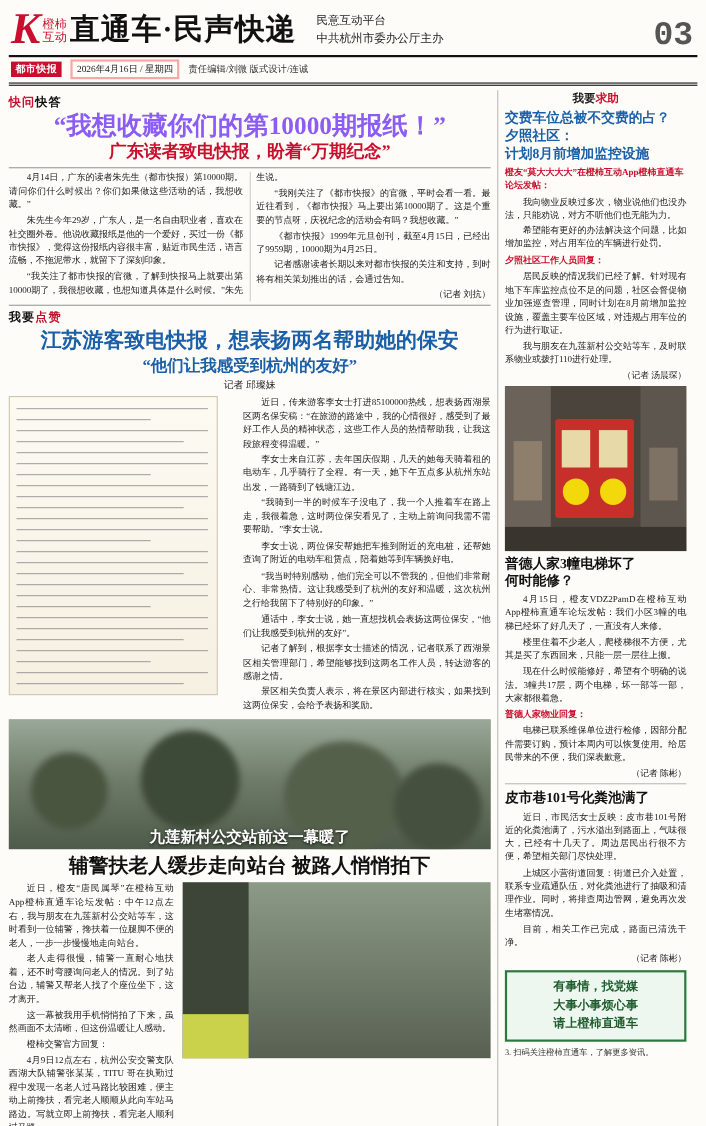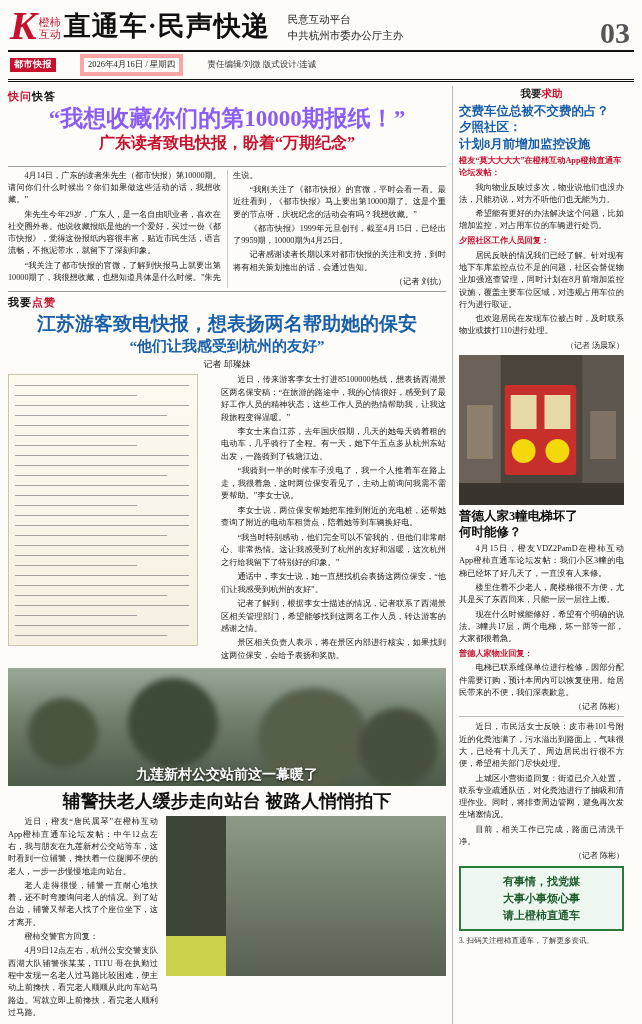--- a/index.html
+++ b/index.html
@@ -53,46 +53,46 @@
     color: #222;
     padding-top: 4px;
   }
   .mh-pageno {
     position: absolute;
     right: 12px;
     top: 16px;
     font-size: 30px;
     font-weight: bold;
     color: #555;
-    font-family: Liberation Serif, serif;
+    font-family: Liberation Mono, monospace;
   }
   .mh-rule {
     border-top: 2px solid #111;
     margin: 2px 8px 0 8px;
   }
   .infobar {
     display: flex;
     align-items: center;
     padding: 2px 10px 3px 10px;
     font-size: 9px;
     color: #222;
-    gap: 24px;
+    gap: 8px;
   }
   .infobar .logo-box {
     background: #c8102e;
     color: #fff;
     font-size: 9px;
     font-weight: bold;
     padding: 2px 4px;
     line-height: 1.05;
     text-align: center;
     letter-spacing: 0.5px;
   }
   .infobar .date {
-    border: 4px solid #fca5a5;
+    border: 2px solid #fca5a5;
     padding: 1px 4px;
     font-size: 8.5px;
   }
   .infobar .credits { font-size: 8.5px; color: #333; }
   .rule-thick { border-top: 3px double #111; margin: 0 8px; }
 
   
   .body-wrap {
     display: flex;
     padding: 4px 8px 0 8px;
@@ -121,21 +121,21 @@
     letter-spacing: 0px;
     line-height: 1.15;
     margin: 2px 0 1px 0;
   }
   h2.sub {
     text-align: center;
     font-size: 16px;
     font-weight: bold;
     color: #c8102e;
     line-height: 1.2;
-    margin: 0 0 13px 0;
+    margin: 0 0 3px 0;
   }
   .hairline { border-top: 1px solid #999; margin: 3px 0; }
 
   .cols2 {
     column-count: 2;
     column-gap: 12px;
     column-rule: 1px solid #ccc;
     font-size: 8.2px;
     line-height: 1.5;
     text-align: justify;
@@ -355,20 +355,21 @@
         <div class="blob" style="left:350px;top:40px;width:80px;height:80px;background:#46503e;"></div>
         <div class="band-caption">九莲新村公交站前这一幕暖了</div>
       </div>
 
       <h1 class="lead3">辅警扶老人缓步走向站台  被路人悄悄拍下</h1>
 
       <div class="lower-wrap">
         <div class="lower-text">
           <p>近日，橙友“唐民属琴”在橙柿互动App橙柿直通车论坛发帖：中午12点左右，我与朋友在九莲新村公交站等车，这时看到一位辅警，搀扶着一位腿脚不便的老人，一步一步慢慢地走向站台。</p>
           <p>老人走得很慢，辅警一直耐心地扶着，还不时弯腰询问老人的情况。到了站台边，辅警又帮老人找了个座位坐下，这才离开。</p>
+          <p>这一幕被我用手机悄悄拍了下来，虽然画面不太清晰，但这份温暖让人感动。</p>
           <p>橙柿交警官方回复：</p>
           <p>4月9日12点左右，杭州公安交警支队西湖大队辅警张某某，TITU 哥在执勤过程中发现一名老人过马路比较困难，便主动上前搀扶，看完老人顺顺从此向车站马路边。写就立即上前搀扶，看完老人顺利过马路。</p>
 
         </div>
         <div class="lower-photo">
           <div class="blob" style="left:10px;top:20px;width:60px;height:120px;background:#3c4538;"></div>
           <div class="blob" style="left:90px;top:30px;width:60px;height:110px;background:#c9d24a;"></div>
 
         </div>
       </div>
@@ -384,21 +385,21 @@
 夕照社区：
 计划8月前增加监控设施</div>
       <div class="r-sub">橙友“莫大大大大”在橙柿互动App橙柿直通车论坛发帖：</div>
       <div class="r-body">
         <p>我向物业反映过多次，物业说他们也没办法，只能劝说，对方不听他们也无能为力。</p>
         <p>希望能有更好的办法解决这个问题，比如增加监控，对占用车位的车辆进行处罚。</p>
       </div>
       <div class="r-sub">夕照社区工作人员回复：</div>
       <div class="r-body">
         <p>居民反映的情况我们已经了解。针对现有地下车库监控点位不足的问题，社区会督促物业加强巡查管理，同时计划在8月前增加监控设施，覆盖主要车位区域，对违规占用车位的行为进行取证。</p>
-        <p>也欢迎居民在发现车位被占时，及时联系物业或拨打110进行处理。</p>
+        <p>我与朋友在九莲新村公交站等车，及时联系物业或拨打110进行处理。</p>
       </div>
       <div class="r-by">（记者 汤晨琛）</div>
 
       <div class="r-photo">
         <svg viewBox="0 0 166 150" width="100%" height="150" preserveAspectRatio="none" aria-hidden="true">
           <rect width="166" height="150" fill="#4a443c"></rect>
           <rect x="0" y="0" width="42" height="150" fill="#6b635a"></rect>
           <rect x="124" y="0" width="42" height="150" fill="#5d564e"></rect>
           <rect x="46" y="30" width="72" height="90" rx="3" fill="#c7302a"></rect>
           <rect x="52" y="40" width="26" height="34" fill="#e8d9a8"></rect>
@@ -419,20 +420,21 @@
         <p>现在什么时候能修好，希望有个明确的说法。3幢共17层，两个电梯，坏一部等一部，大家都很着急。</p>
       </div>
       <div class="r-sub">普德人家物业回复：</div>
       <div class="r-body">
         <p>电梯已联系维保单位进行检修，因部分配件需要订购，预计本周内可以恢复使用。给居民带来的不便，我们深表歉意。</p>
       </div>
       <div class="r-by">（记者 陈彬）</div>
 
       <div class="r-divider"></div>
 
+      <div class="r-head2">皮市巷101号化粪池满了</div>
       <div class="r-body">
         <p>近日，市民活女士反映：皮市巷101号附近的化粪池满了，污水溢出到路面上，气味很大，已经有十几天了。周边居民出行很不方便，希望相关部门尽快处理。</p>
         <p>上城区小营街道回复：街道已介入处置，联系专业疏通队伍，对化粪池进行了抽吸和清理作业。同时，将排查周边管网，避免再次发生堵塞情况。</p>
         <p>目前，相关工作已完成，路面已清洗干净。</p>
       </div>
       <div class="r-by">（记者 陈彬）</div>
 
       <div class="r-promo" style="white-space:pre-line">有事情，找党媒
 大事小事烦心事
 请上橙柿直通车</div>

